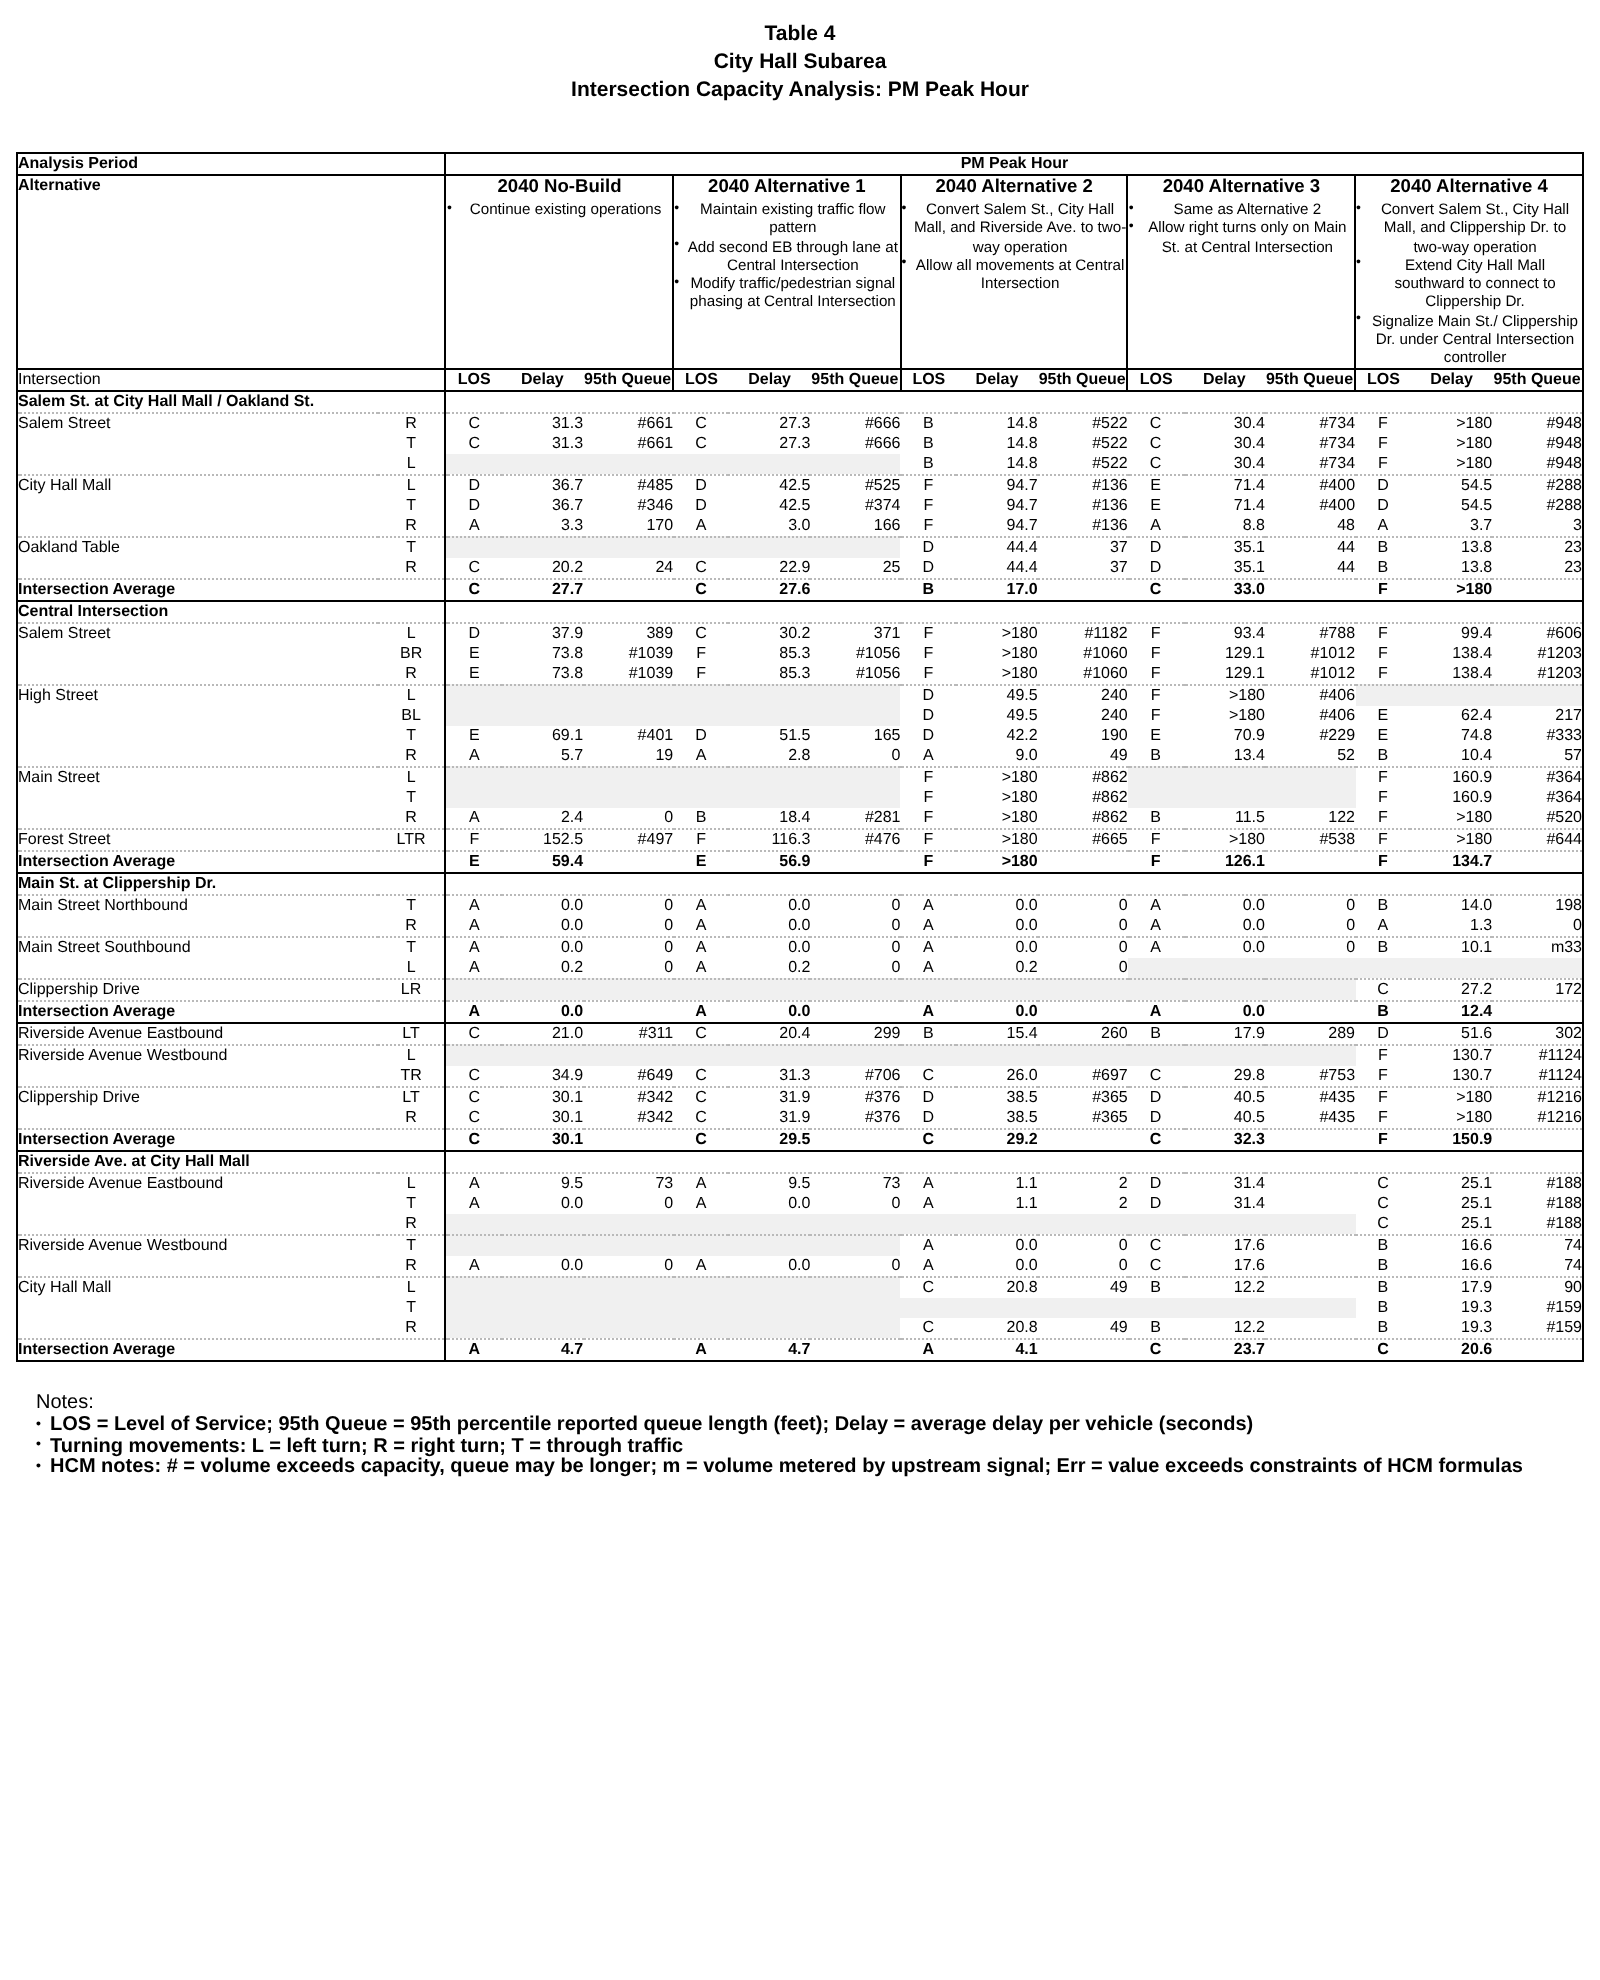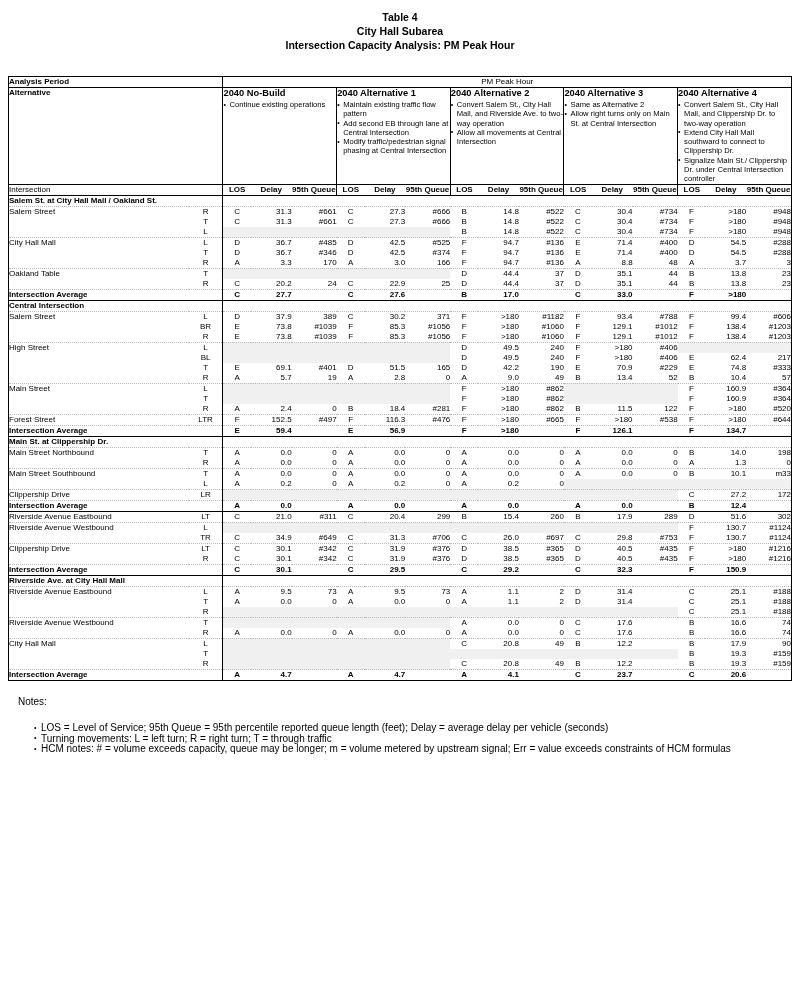--- a/index.html
+++ b/index.html
@@ -42,34 +42,34 @@
     border: 1.3px solid #000;
   }
   table.cap td, table.cap th {
     border: 0;
     padding: 0;
     vertical-align: top;
     font-size: 8px;
     line-height: 10px;
   }
   
-  .vsep-l { border-left: 1.1px solid #000 !important; }
+  .vsep-l { border-left: 1.1px solid #000 !important; text-align: center; }
   .thick-bottom { border-bottom: 1.2px solid #000 !important; }
   .thin-bottom { border-bottom: 0.6px solid #000 !important; }
   .dot-bottom { border-bottom: 0.6px dotted #b9b9b9 !important; }
 
   
   .hdr-label {
     font-weight: bold;
     font-size: 9.3px;
     padding: 3px 4px 3px 4px;
     vertical-align: top;
   }
   .hdr-period {
-    font-weight: normal;
+    font-weight: bold;
     font-size: 9.3px;
     text-align: center;
     padding: 3px 4px;
   }
   .alt-cell {
     padding: 3px 4px 4px 4px;
     vertical-align: top;
   }
   .alt-name {
     font-weight: bold;
@@ -148,23 +148,24 @@
   .shade { background: #f0f0f0; }
 
   
   .notes {
     margin: 7px 0 0 10px;
     font-size: 10px;
     line-height: 10.6px;
   }
   .notes .nt-title { display: block; margin-bottom: 1px; }
   .notes ul {
-    margin: 16px;
+    margin: 0;
     padding: 0;
     list-style: none;
+    font-weight: bold;
   }
   .notes li {
     position: relative;
     padding-left: 7px;
   }
   .notes li:before {
     content: "\2022";
     position: absolute;
     left: 0;
     top: -0.5px;

